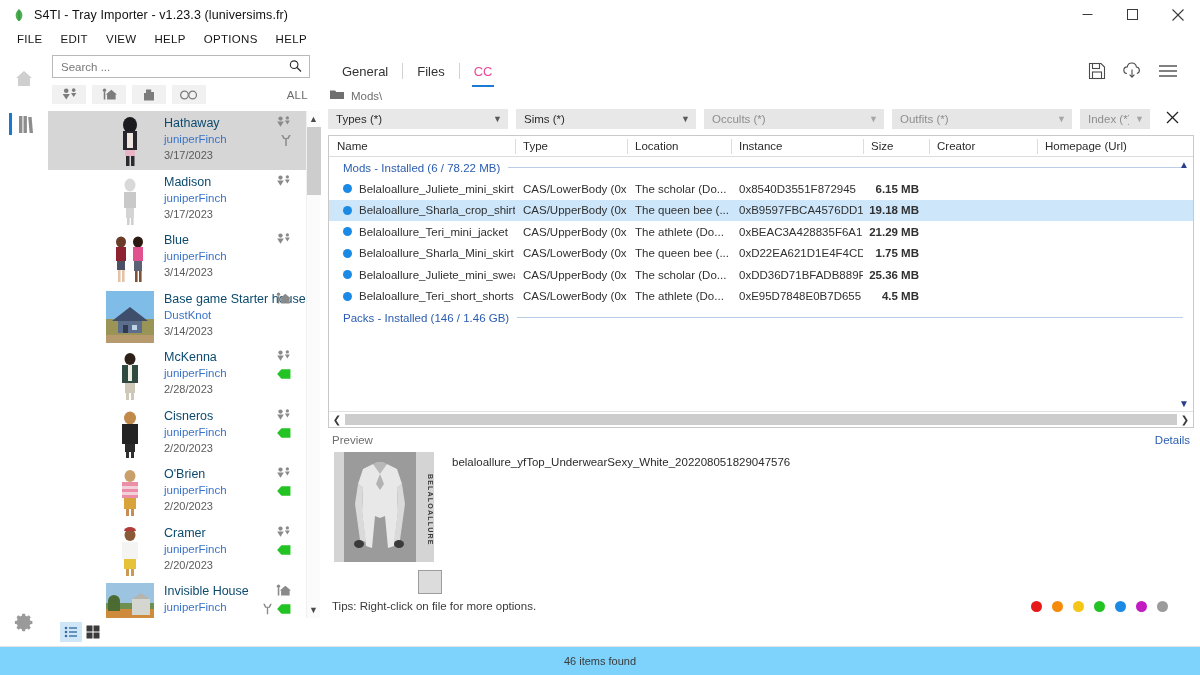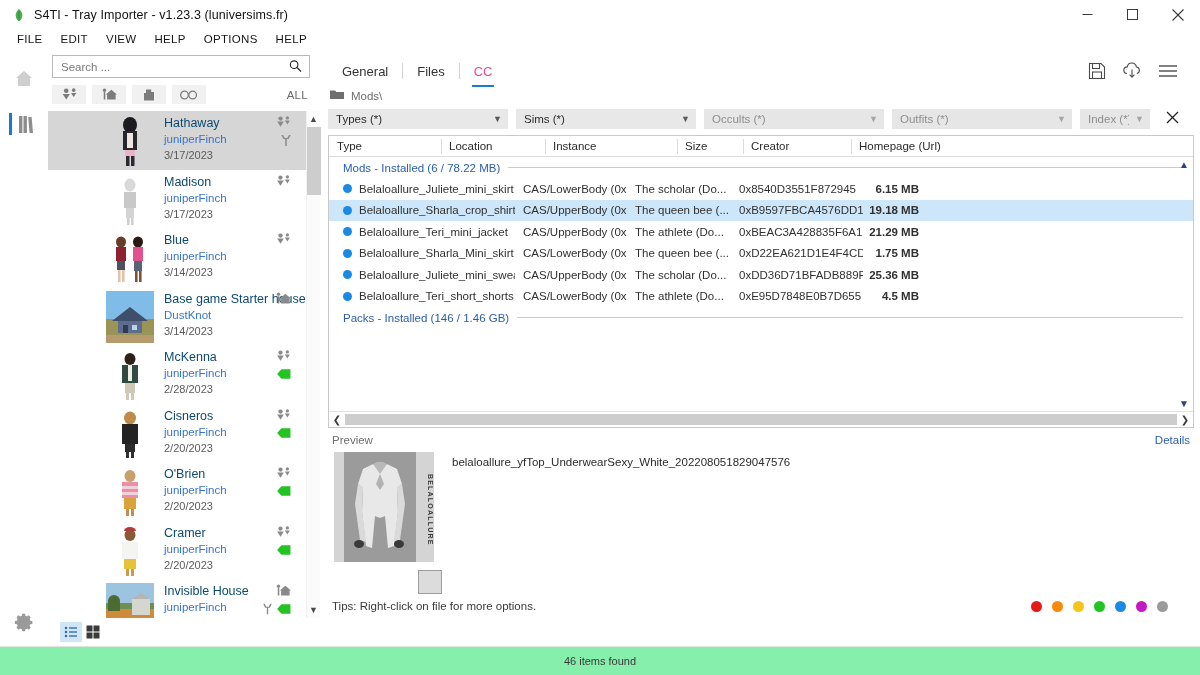--- a/index.html
+++ b/index.html
@@ -198,21 +198,21 @@
   .swatch { width: 24px; height: 24px; background:#dcdcdc; border:1px solid #9d9d9d; margin: 8px 0 0 98px; }
 
   .tips-row { display:flex; align-items:center; padding: 6px 0 0 12px; flex:none; }
   .tips { font-size: 11.5px; color:#3a3a3a; }
   .dots { margin-left:auto; display:flex; gap: 10px; padding-right: 32px; }
   .cdot { width: 11px; height: 11px; border-radius:50%; }
 
   
   .statusbar {
     height: 29px; flex:none; display:flex; align-items:center; justify-content:center;
-    border-top:1px solid #e3e3e3; background:#86efac; position:relative;padding-left:45px;
+    border-top:1px solid #e3e3e3; background:#7dd3fc; position:relative;padding-left:45px;
   }
   .status-text { font-size: 11px; color:#3a3a3a; position:absolute; left: 0; right:0; text-align:center; }
 </style>
 </head>
 <body>
 
 <div class="app">
 
   <div class="titlebar">
     <div class="tb-icon">
@@ -746,20 +746,21 @@
         <div class="dd-close">
           <svg width="13" height="13" viewBox="0 0 13 13" stroke="#222" stroke-width="1.3">
               <line x1="1" y1="1" x2="12" y2="12"></line>
               <line x1="12" y1="1" x2="1" y2="12"></line>
             </svg>
         </div>
       </div>
 
       <div class="tablewrap">
         <div class="thead">
+          <div class="th c-name">Name</div>
           <div class="th c-type">Type</div>
           <div class="th c-loc">Location</div>
           <div class="th c-inst">Instance</div>
           <div class="th c-size">Size</div>
           <div class="th c-crea">Creator</div>
           <div class="th c-home">Homepage (Url)</div>
         </div>
 
         <div class="tbody">
           <div class="tb-vchev up">▲</div>

